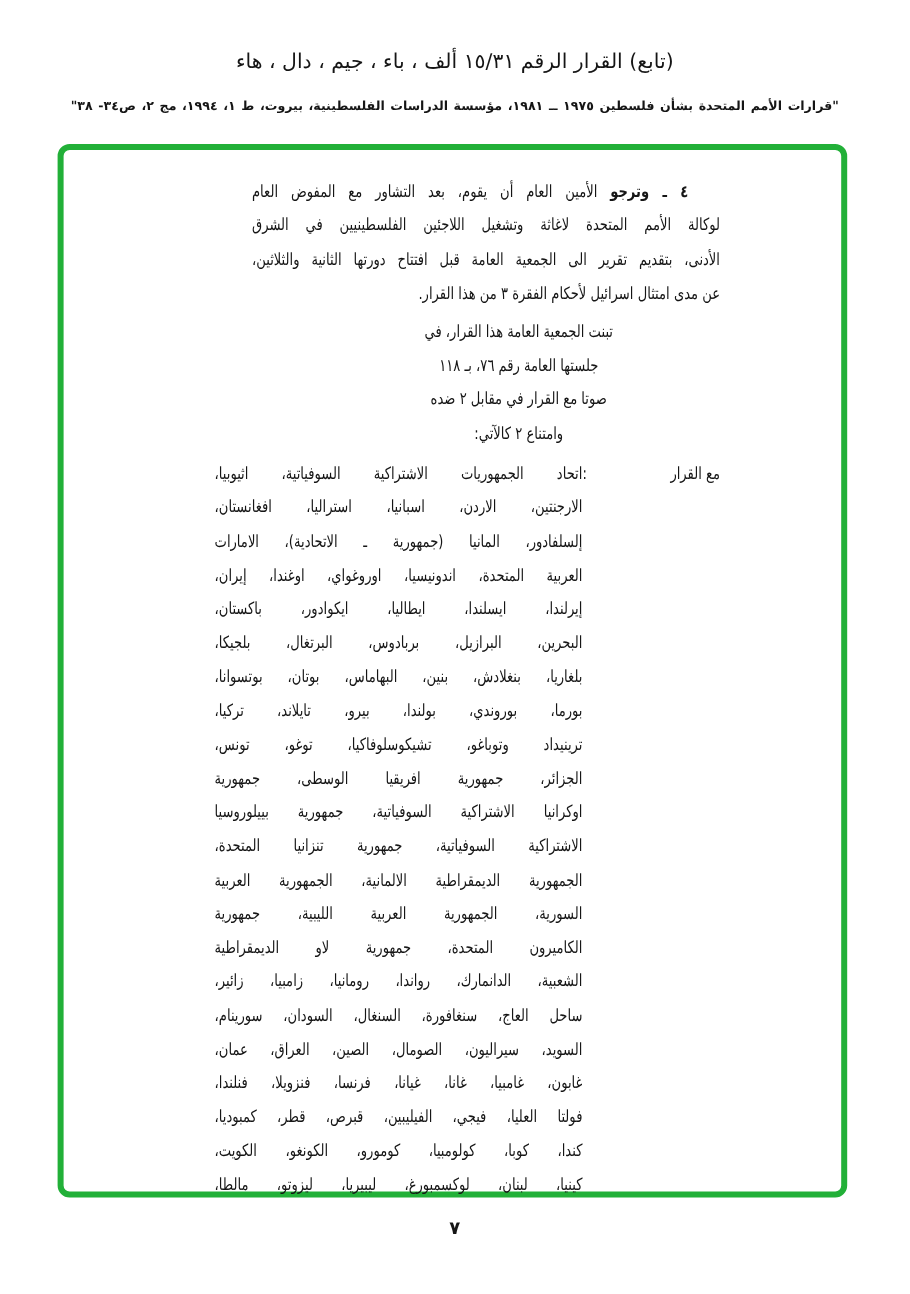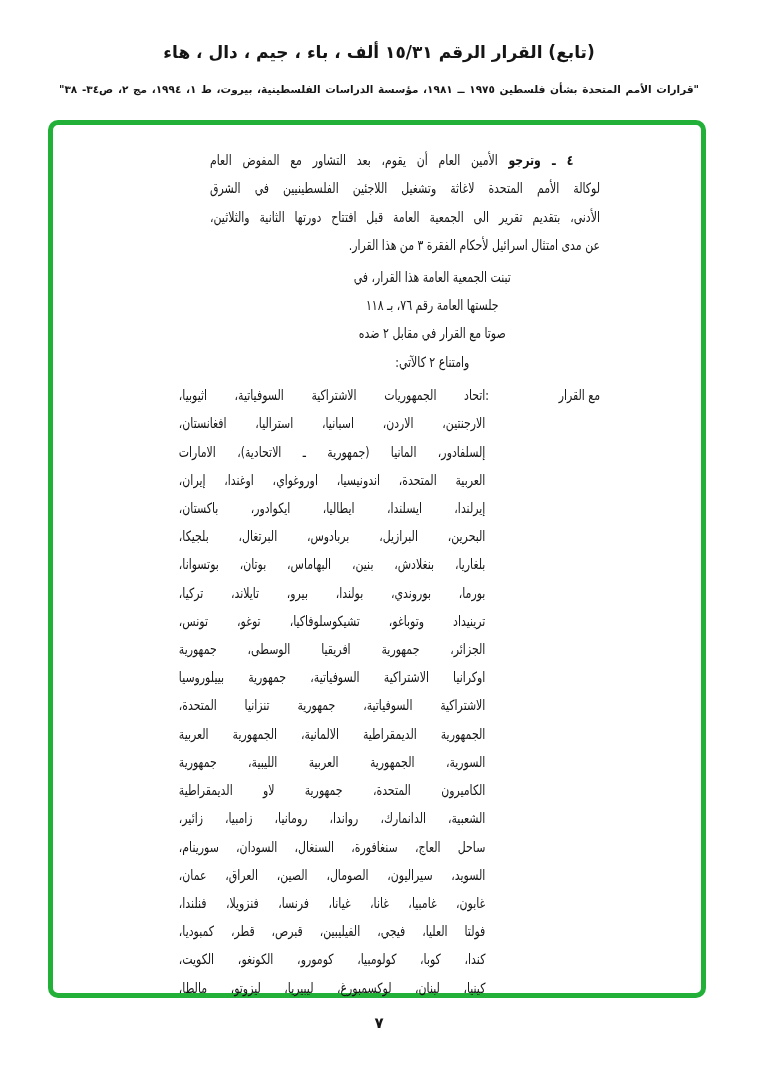--- a/index.html
+++ b/index.html
@@ -14,21 +14,21 @@
     overflow: hidden;
     font-family: "DejaVu Sans", sans-serif;
     color: #151515;
   }
   .title {
     position: absolute;
     top: 42px;
     left: 0;
     right: 0;
     text-align: center;
-    font-weight: bold;
+    font-weight: normal;
     font-size: 17px;
     letter-spacing: 0;
     white-space: nowrap;
   }
   .source {
     position: absolute;
     top: 83px;
     left: 0;
     right: 0;
     text-align: center;

